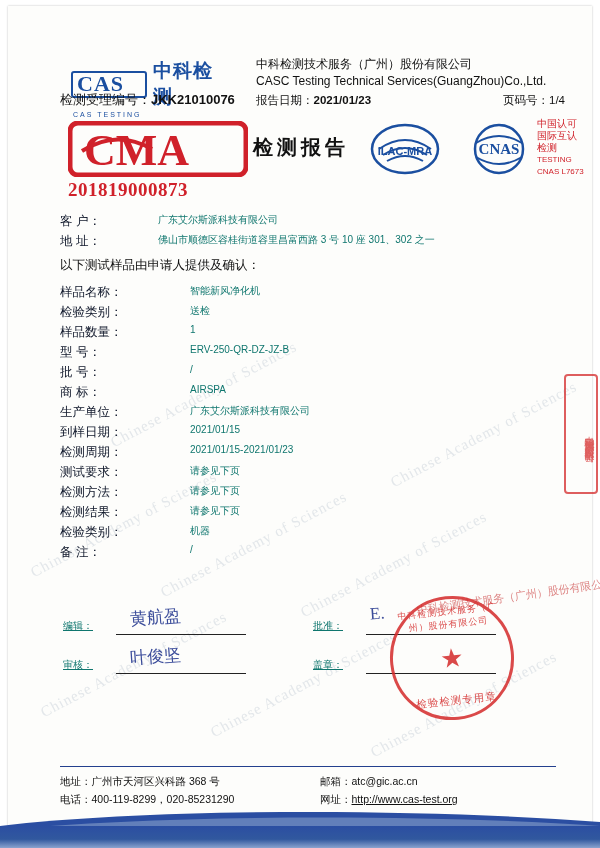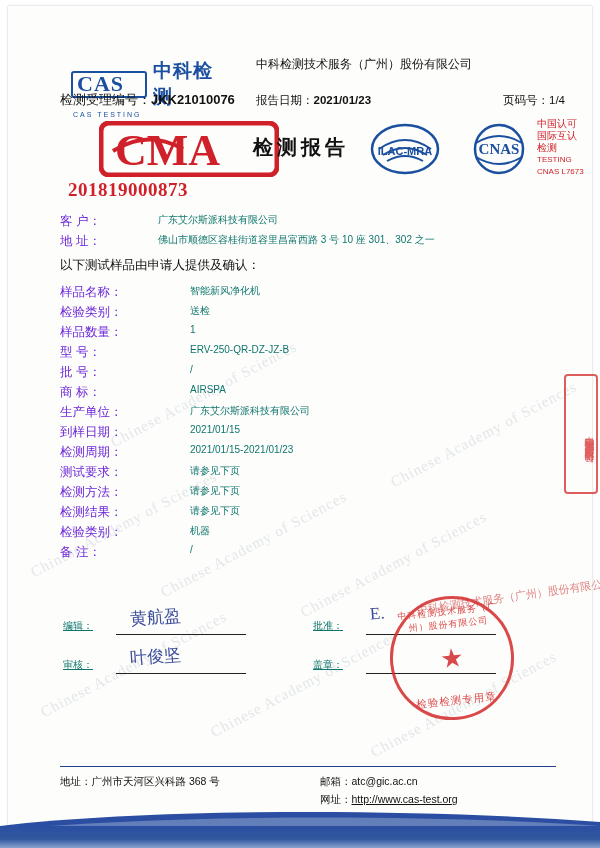--- a/index.html
+++ b/index.html
@@ -120,21 +120,20 @@
     white-space: nowrap;
   }
 
   
   .cma {
     position: absolute;
     left: 60px;
     top: 115px;
     width: 180px;
     height: 55px;
-    margin-left: 31px;
   }
   .cma svg { display: block; }
   .cma-no {
     position: absolute;
     left: 60px;
     top: 173px;
     font-size: 19px;
     font-weight: bold;
     color: #d0212a;
     font-family: "Liberation Serif", serif;
@@ -175,21 +174,21 @@
     font-size: 10px;
     line-height: 12px;
     white-space: nowrap;
   }
   .cnas-txt .small { font-size: 8px; color:#d0212a; }
 
   
   .fld-label {
     position: absolute;
     font-size: 12.5px;
-    color: #6d28d9;
+    color: #0f172a;
     white-space: nowrap;
   }
   .fld-value {
     position: absolute;
     font-size: 10px;
     color: #0f766e;
     white-space: nowrap;
   }
   .note {
     position: absolute;
@@ -343,20 +342,21 @@
         <span class="cas-cn">中科检测</span>
       </div>
       <div class="cas-sub">CAS TESTING</div>
     </div>
 
     <div class="accept-no">
       <span>检测受理编号：</span><b>JKK21010076</b>
     </div>
 
     <div class="hdr-cn">中科检测技术服务（广州）股份有限公司</div>
+    <div class="hdr-en">CASC Testing Technical Services(GuangZhou)Co.,Ltd.</div>
     <div class="hdr-date">
       <span>报告日期：</span><b>2021/01/23</b>
     </div>
     <div class="hdr-page">
       <span>页码号：</span><span>1/4</span>
     </div>
 
     <div class="cma">
       <svg width="180" height="56" viewBox="0 0 180 56">
         <rect x="2" y="2" width="176" height="52" rx="8" fill="none" stroke="#d0212a" stroke-width="5"></rect>
@@ -469,20 +469,23 @@
 
     <div class="side-seal">中科检测技术服务（广州）股份有限公司</div>
 
     <div class="foot-rule"></div>
     <div class="foot-line" style="left:52px; top:769px;">
       <span>地址：</span><span>广州市天河区兴科路 368 号</span>
     </div>
     <div class="foot-line" style="left:312px; top:769px;">
       <span>邮箱：</span><span>atc@gic.ac.cn</span>
     </div>
+    <div class="foot-line" style="left:52px; top:787px;">
+      <span>电话：</span><span>400-119-8299，020-85231290</span>
+    </div>
     <div class="foot-line" style="left:312px; top:787px;">
       <span>网址：</span><span style="text-decoration:underline;">http://www.cas-test.org</span>
     </div>
   </div>
 
   <div class="foot-curve">
     <svg width="600" height="24" viewBox="0 0 600 24" preserveAspectRatio="none">
       <path d="M0,20 C150,2 420,2 600,16 L600,24 L0,24 Z" fill="#2b4ea2"></path>
       <path d="M0,24 C170,8 430,8 600,20 L600,24 L0,24 Z" fill="#7b94c4" opacity="0.7"></path>
     </svg>

